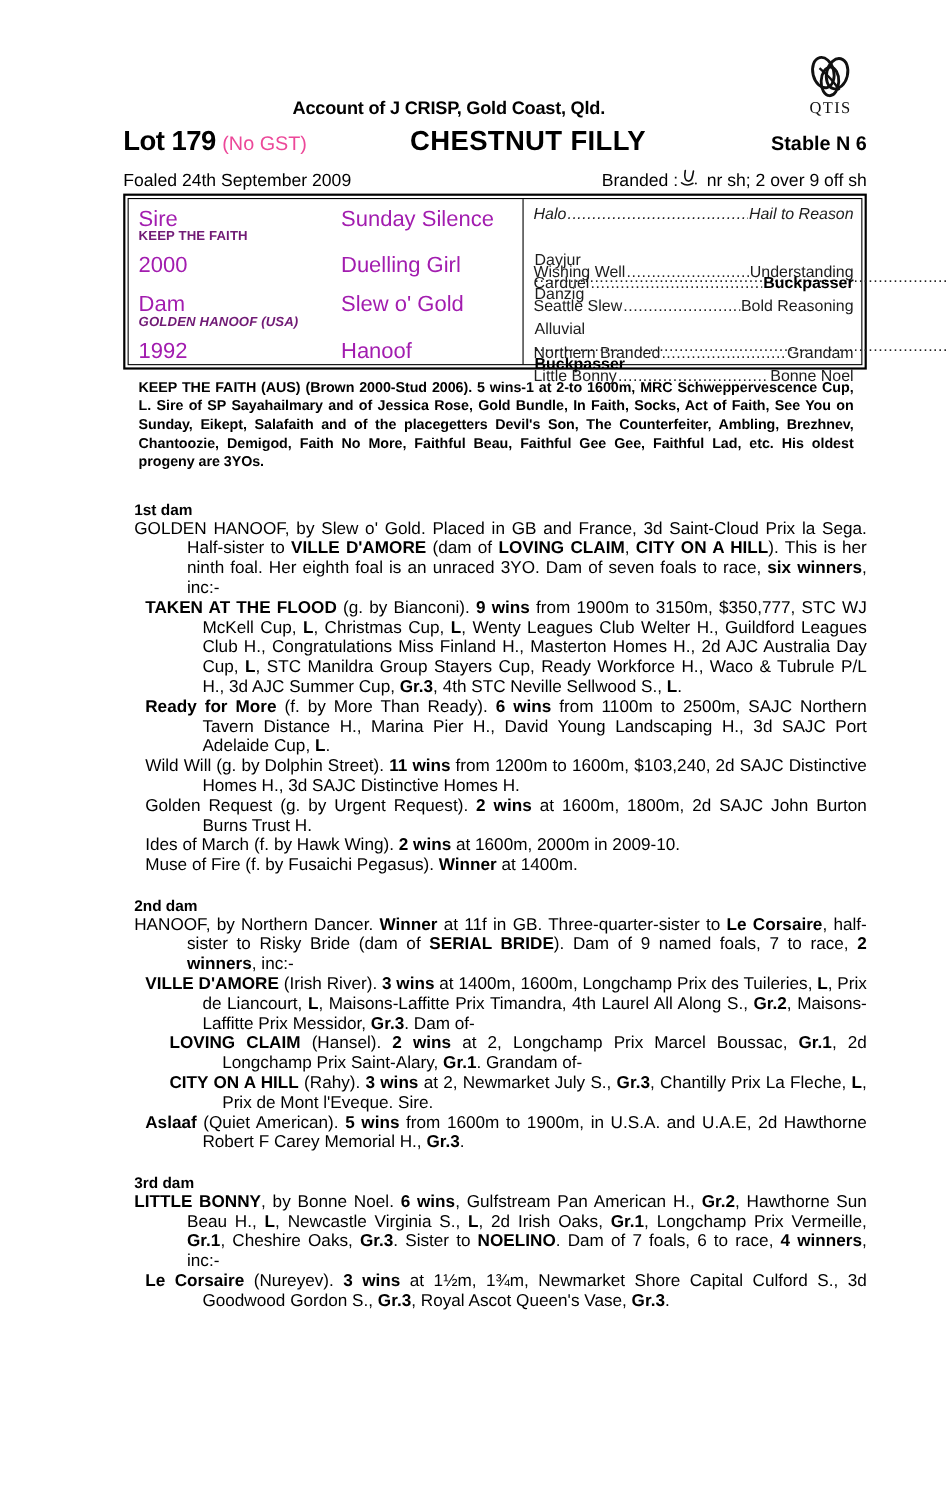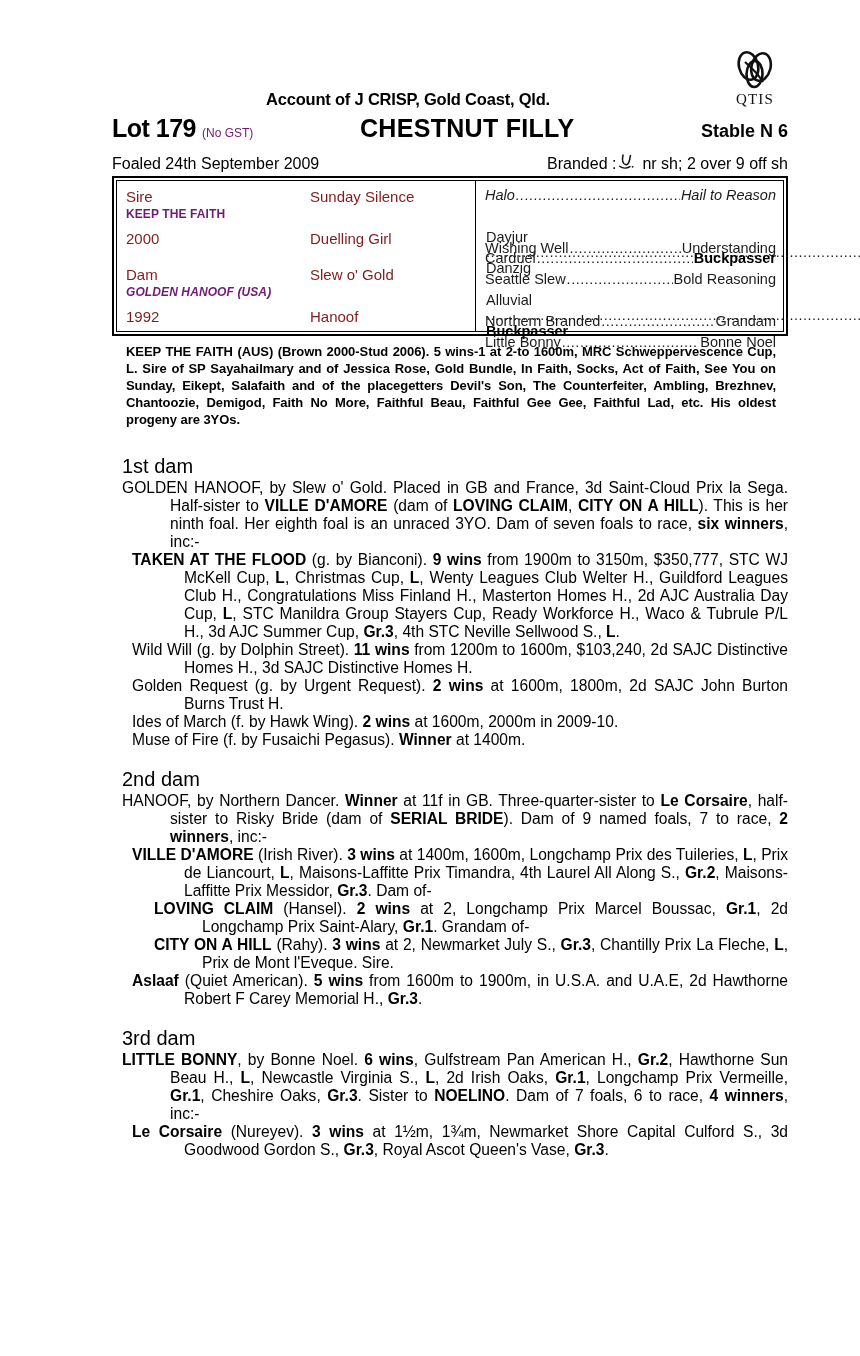--- a/index.html
+++ b/index.html
@@ -22,21 +22,21 @@
     margin-top:-1px;color:#111;
   }
   .acct{
     text-align:center;font-weight:bold;font-size:16.5px;
     padding-right:84px;padding-top:48px;letter-spacing:-0.2px;
   }
   .lotrow{
     display:flex;align-items:baseline;margin-top:5px;padding-right:0;
   }
   .lot{font-size:25px;font-weight:bold;letter-spacing:-0.5px;}
-  .nogst{font-size:12px;margin-left:6px;color:#701a75;text-align:right;}
+  .nogst{font-size:18px;margin-left:6px;color:#ec4899;text-align:right;}
   .colour{
     flex:1;text-align:center;font-size:25px;font-weight:bold;
     letter-spacing:0.3px;margin-left:-20px;
   }
   .stable{font-size:18px;font-weight:bold;white-space:nowrap;}
   .foaledrow{
     display:flex;justify-content:space-between;align-items:baseline;
     margin-top:9px;font-size:16px;
   }
   .branded{display:flex;align-items:baseline;white-space:nowrap;}
@@ -46,21 +46,21 @@
   .ped{
     position:absolute;left:112px;top:176px;width:676px;height:160px;
     border:2.5px solid #000;box-sizing:border-box;background:#fff;
   }
   .ped-in{
     position:absolute;left:2px;top:2px;right:2px;bottom:2px;
     border:1px solid #000;box-sizing:border-box;display:flex;
   }
   .ped-left{width:358px;position:relative;}
   .ped-right{flex:1;border-left:1px solid #000;position:relative;}
-  .pl-row{position:absolute;left:9px;right:6px;font-size:15px;color:#7f1d1d;white-space:nowrap;}
+  .pl-row{position:absolute;left:9px;right:6px;font-size:20px;color:#a21caf;white-space:nowrap;}
   .pl-row.b{font-weight:bold;font-size:12px;color:#701a75;letter-spacing:0.1px;}
   .pl-col2{position:absolute;left:193px;}
   .gp{
     position:absolute;left:9px;right:7px;font-size:14.5px;color:#1c1c1c;
     display:flex;align-items:baseline;white-space:nowrap;
   }
   .gp .nm{flex:0 0 auto;}
   .gp .dots{
     flex:1 1 auto;margin:0 1px;overflow:hidden;white-space:nowrap;
     font-size:14.5px;line-height:1;letter-spacing:0.5px;color:#1c1c1c;
@@ -71,21 +71,21 @@
   
   .sireblk{
     position:absolute;left:126px;top:344px;width:650px;
     font-size:13px;font-weight:bold;line-height:1.30;
     text-align:justify;letter-spacing:-0.05px;
   }
   .sireblk p{margin:0;}
 
   
   .body{position:absolute;left:112px;top:455px;width:676px;font-size:15.6px;}
-  .secttl{font-weight:normal;font-size:20px;margin:0 0 1px 10px;}
+  .secttl{font-weight:bold;font-size:14px;margin:0 0 1px 10px;}
   .lvl0{margin:0 0 0 0;text-align:justify;text-indent:0;padding-left:0;line-height:1.155;}
   .lvl1{margin:0;text-align:justify;padding-left:58px;text-indent:-48px;line-height:1.155;}
   .hang{padding-left:58px;text-indent:-48px;}
   .gap{height:19px;}
   b{font-weight:bold;}
 </style>
 </head>
 <body>
 
 <div class="page">
@@ -192,20 +192,21 @@
   </div>
 
   <div class="sireblk">
     <p>KEEP THE FAITH (AUS) (Brown 2000-Stud 2006). 5 wins-1 at 2-to 1600m, MRC Schweppervescence Cup, L. Sire of SP Sayahailmary and of Jessica Rose, Gold Bundle, In Faith, Socks, Act of Faith, See You on Sunday, Eikept, Salafaith and of the placegetters Devil's Son, The Counterfeiter, Ambling, Brezhnev, Chantoozie, Demigod, Faith No More, Faithful Beau, Faithful Gee Gee, Faithful Lad, etc. His oldest progeny are 3YOs.</p>
   </div>
 
   <div class="body" id="dam-body">
       <div class="secttl">1st dam</div>
       <div class="lvl0 hang">GOLDEN HANOOF, by Slew o' Gold. Placed in GB and France, 3d Saint-Cloud Prix la Sega. Half-sister to <b>VILLE D'AMORE</b> (dam of <b>LOVING CLAIM</b>, <b>CITY ON A HILL</b>). This is her ninth foal. Her eighth foal is an unraced 3YO. Dam of seven foals to race, <b>six winners</b>, inc:-</div>
       <div class="lvl1" style="padding-left: 72px; text-indent: -52px;"><b>TAKEN AT THE FLOOD</b> (g. by Bianconi). <b>9 wins</b> from 1900m to 3150m, $350,777, STC WJ McKell Cup, <b>L</b>, Christmas Cup, <b>L</b>, Wenty Leagues Club Welter H., Guildford Leagues Club H., Congratulations Miss Finland H., Masterton Homes H., 2d AJC Australia Day Cup, <b>L</b>, STC Manildra Group Stayers Cup, Ready Workforce H., Waco &amp; Tubrule P/L H., 3d AJC Summer Cup, <b>Gr.3</b>, 4th STC Neville Sellwood S., <b>L</b>.</div>
+      <div class="lvl1" style="padding-left: 72px; text-indent: -52px;"><b>Ready for More</b> (f. by More Than Ready). <b>6 wins</b> from 1100m to 2500m, SAJC Northern Tavern Distance H., Marina Pier H., David Young Landscaping H., 3d SAJC Port Adelaide Cup, <b>L</b>.</div>
       <div class="lvl1" style="padding-left: 72px; text-indent: -52px;">Wild Will (g. by Dolphin Street). <b>11 wins</b> from 1200m to 1600m, $103,240, 2d SAJC Distinctive Homes H., 3d SAJC Distinctive Homes H.</div>
       <div class="lvl1" style="padding-left: 72px; text-indent: -52px;">Golden Request (g. by Urgent Request). <b>2 wins</b> at 1600m, 1800m, 2d SAJC John Burton Burns Trust H.</div>
       <div class="lvl1" style="padding-left: 72px; text-indent: -52px;">Ides of March (f. by Hawk Wing). <b>2 wins</b> at 1600m, 2000m in 2009-10.</div>
       <div class="lvl1" style="padding-left: 72px; text-indent: -52px;">Muse of Fire (f. by Fusaichi Pegasus). <b>Winner</b> at 1400m.</div>
       <div class="gap"></div>
       <div class="secttl">2nd dam</div>
       <div class="lvl0 hang">HANOOF, by Northern Dancer. <b>Winner</b> at 11f in GB. Three-quarter-sister to <b>Le Corsaire</b>, half-sister to Risky Bride (dam of <b>SERIAL BRIDE</b>). Dam of 9 named foals, 7 to race, <b>2 winners</b>, inc:-</div>
       <div class="lvl1" style="padding-left: 72px; text-indent: -52px;"><b>VILLE D'AMORE</b> (Irish River). <b>3 wins</b> at 1400m, 1600m, Longchamp Prix des Tuileries, <b>L</b>, Prix de Liancourt, <b>L</b>, Maisons-Laffitte Prix Timandra, 4th Laurel All Along S., <b>Gr.2</b>, Maisons-Laffitte Prix Messidor, <b>Gr.3</b>. Dam of-</div>
       <div class="lvl1" style="padding-left: 90px; text-indent: -48px;"><b>LOVING CLAIM</b> (Hansel). <b>2 wins</b> at 2, Longchamp Prix Marcel Boussac, <b>Gr.1</b>, 2d Longchamp Prix Saint-Alary, <b>Gr.1</b>. Grandam of-</div>
       <div class="lvl1" style="padding-left: 90px; text-indent: -48px;"><b>CITY ON A HILL</b> (Rahy). <b>3 wins</b> at 2, Newmarket July S., <b>Gr.3</b>, Chantilly Prix La Fleche, <b>L</b>, Prix de Mont l'Eveque. Sire.</div>

